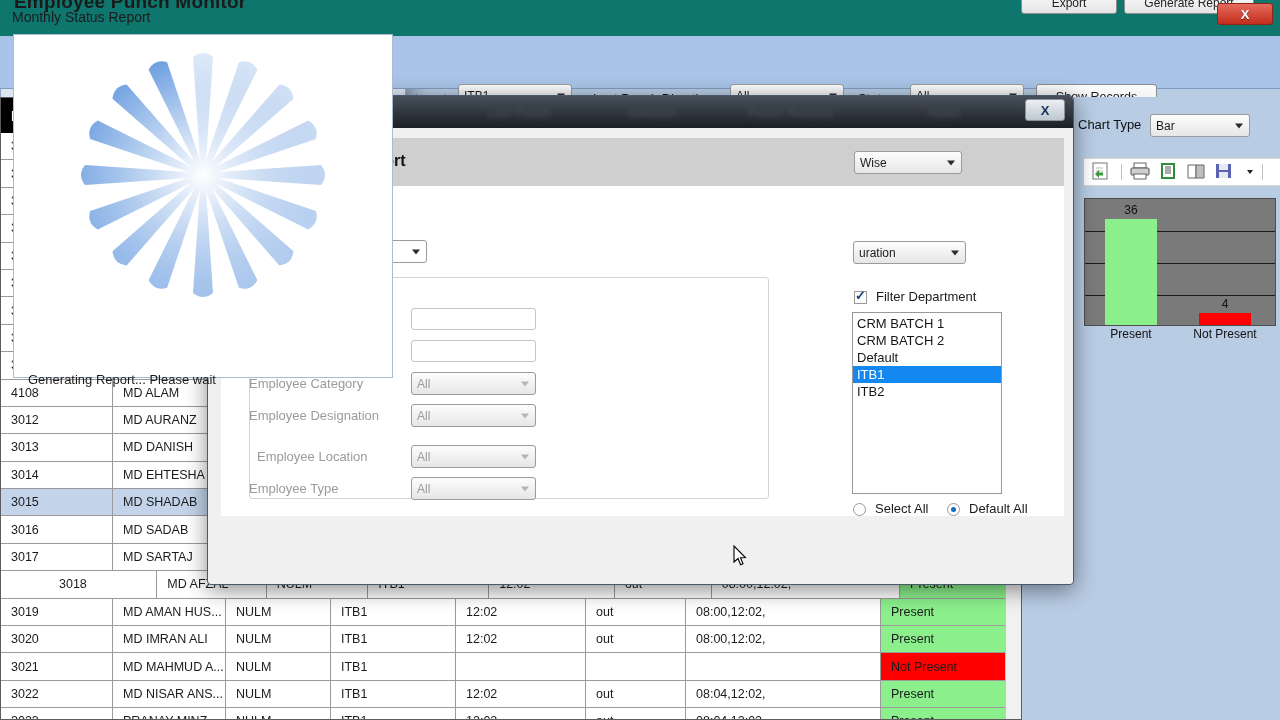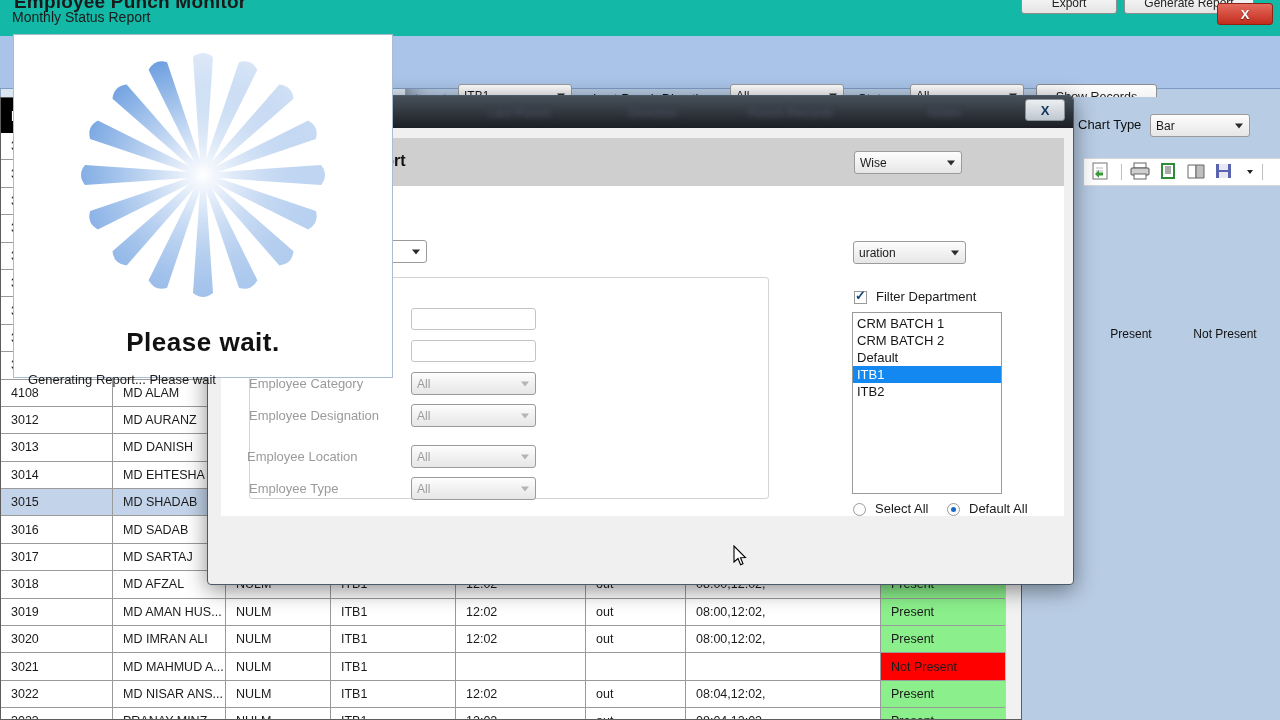--- a/index.html
+++ b/index.html
@@ -9,21 +9,21 @@
     overflow: hidden;
     font-family: "Liberation Sans", sans-serif;
     font-size: 12px;
     background: #b8cce4;
   }
   #root { position: relative; width: 1280px; height: 720px; }
 
   
   .app-titlebar {
     position: absolute; left: 0; top: 0; width: 1280px; height: 43px;
-    background: #14b8a6;
+    background: #0f766e;
     border-bottom: 1px solid #c4d9ea;
   }
   .app-title {
     position: absolute; left: 14px; top: -9px;
     font-size: 19px; font-weight: bold; color: #1a1a1a;
     letter-spacing: .2px;
   }
   .top-btn {
     position: absolute; top: -8px; height: 22px;
     background: linear-gradient(#fafafa,#e4e4e4);
@@ -461,21 +461,21 @@
           <div class="gc" style="width: 112px;">3017</div>
           <div class="gc" style="width: 113px;">MD SARTAJ</div>
           <div class="gc" style="width: 105px;"></div>
           <div class="gc" style="width: 125px;"></div>
           <div class="gc" style="width: 130px;"></div>
           <div class="gc" style="width: 100px;"></div>
           <div class="gc" style="width: 195px;"></div>
           <div class="gc" style="width: 125px;"></div>
         </div>
         <div class="grid-row">
-          <div class="gc" style="width: 112px;">3018</div>
+          <div class="gc" style="width: 112px; margin-left: 48px;">3018</div>
           <div class="gc" style="width: 113px;">MD AFZAL</div>
           <div class="gc" style="width: 105px;">NULM</div>
           <div class="gc" style="width: 125px;">ITB1</div>
           <div class="gc" style="width: 130px;">12:02</div>
           <div class="gc" style="width: 100px;">out</div>
           <div class="gc" style="width: 195px;">08:00,12:02,</div>
           <div class="gc cell-present" style="width: 125px;">Present</div>
         </div>
         <div class="grid-row">
           <div class="gc" style="width: 112px;">3019</div>
@@ -578,20 +578,31 @@
     </div>
     <div style="width:0;height:0;"></div>
     <div class="tb-icon" style="width:10px;">
       <svg width="10" height="20" viewBox="0 0 10 20">
           <path d="M2 9 l3 4 l3 -4z" fill="#222"></path>
         </svg>
     </div>
     <div class="tb-sep"></div>
   </div>
 
+  <div class="chart-area" id="chart-area" style="position:absolute;left:1084px;top:198px;width:192px;height:128px;">
+      <div class="chart-gridline" style="top: 32px;"></div>
+      <div class="chart-gridline" style="top: 64px;"></div>
+      <div class="chart-gridline" style="top: 96px;"></div>
+      <div class="chart-bar" style="left: 20px; width: 52px; height: 105.984px; background: rgb(139, 240, 139);">
+        <div class="bv">36</div>
+      </div>
+      <div class="chart-bar" style="left: 114px; width: 52px; height: 11.776px; background: rgb(255, 0, 0);">
+        <div class="bv">4</div>
+      </div>
+    </div>
   <div class="chart-xlabels" id="chart-xlabels" style="position:absolute;left:1084px;top:327px;width:192px;">
       <div style="width: 94px; text-align: center;">Present</div>
       <div style="width: 94px; text-align: center;">Not Present</div>
     </div>
 
   <div class="win" id="win-msr">
     <div class="win-tb">
       <div class="win-tb-title">Monthly Status Report</div>
       <div class="ghost-tabs" id="ghost-tabs">
           <div class="ghost-tab" style="left: 0px;">Dashboard</div>
@@ -631,21 +642,21 @@
             <div class="lbl dim" style="left: 28px; top: 190px;">Employee Category</div>
             <div class="combo" style="left: 190px; top: 186px; width: 125px; color: rgb(155, 155, 155);">
               <span>All</span>
               <span class="arrow" style="border-top-color: rgb(181, 181, 181);"></span>
             </div>
             <div class="lbl dim" style="left: 28px; top: 222px;">Employee Designation</div>
             <div class="combo" style="left: 190px; top: 218px; width: 125px; color: rgb(155, 155, 155);">
               <span>All</span>
               <span class="arrow" style="border-top-color: rgb(181, 181, 181);"></span>
             </div>
-            <div class="lbl dim" style="left: 26px; top: 263px;">Employee Location</div>
+            <div class="lbl dim" style="left: 36px; top: 263px;">Employee Location</div>
             <div class="combo" style="left: 190px; top: 259px; width: 125px; color: rgb(155, 155, 155);">
               <span>All</span>
               <span class="arrow" style="border-top-color: rgb(181, 181, 181);"></span>
             </div>
             <div class="lbl dim" style="left: 28px; top: 295px;">Employee Type</div>
             <div class="combo" style="left: 190px; top: 291px; width: 125px; color: rgb(155, 155, 155);">
               <span>All</span>
               <span class="arrow" style="border-top-color: rgb(181, 181, 181);"></span>
             </div>
           </div>
@@ -757,21 +768,20 @@
           <path d="M0,-2 L118,-10 Q126,0 118,10 L0,2 Z" fill="url(#g7)" transform="rotate(67.5)"></path>
           <path d="M0,-2 L118,-10 Q126,0 118,10 L0,2 Z" fill="url(#g8)" transform="rotate(90)"></path>
           <path d="M0,-2 L118,-10 Q126,0 118,10 L0,2 Z" fill="url(#g9)" transform="rotate(112.5)"></path>
           <path d="M0,-2 L118,-10 Q126,0 118,10 L0,2 Z" fill="url(#g10)" transform="rotate(135)"></path>
           <path d="M0,-2 L118,-10 Q126,0 118,10 L0,2 Z" fill="url(#g11)" transform="rotate(157.5)"></path>
           <path d="M0,-2 L118,-10 Q126,0 118,10 L0,2 Z" fill="url(#g12)" transform="rotate(180)"></path>
           <path d="M0,-2 L118,-10 Q126,0 118,10 L0,2 Z" fill="url(#g13)" transform="rotate(202.5)"></path>
           <path d="M0,-2 L118,-10 Q126,0 118,10 L0,2 Z" fill="url(#g14)" transform="rotate(225)"></path>
           <path d="M0,-2 L118,-10 Q126,0 118,10 L0,2 Z" fill="url(#g15)" transform="rotate(247.5)"></path>
         </svg>
-      <div class="wait-big">Please wait.</div>
       <div id="wait-status">Generating Report... Please wait</div>
     </div>
   </div>
 
   <svg class="cursor" viewBox="0 0 14 22">
     <path d="M1 1 L1 17 L5 13.5 L7.6 19.8 L10 18.8 L7.5 12.8 L12.4 12.6 Z" fill="#ffffff" stroke="#000" stroke-width="1.1"></path>
   </svg>
 
 </div>
 

